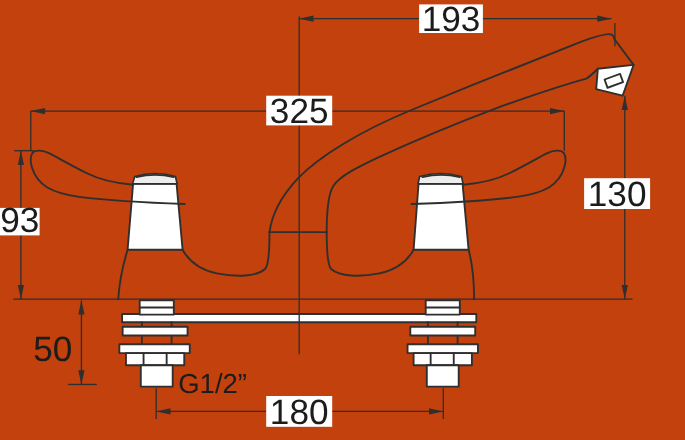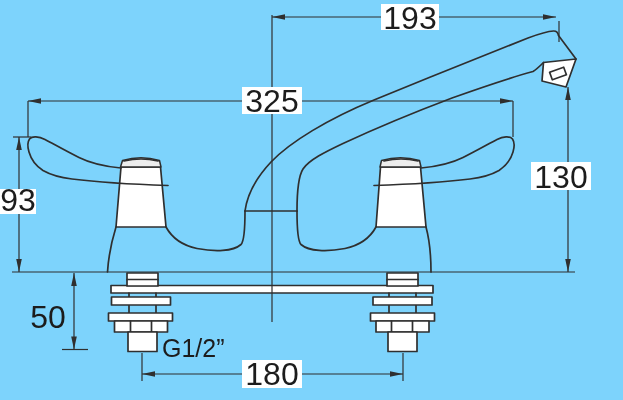--- a/index.html
+++ b/index.html
@@ -1,16 +1,16 @@
 <!DOCTYPE html>
 <html><head>
 <meta charset="utf-8">
 <style>
   html,body{margin:0;padding:0;background:#ffffff;}
-  .stage{position:relative;width:623px;height:400px;background:#7dd3fc;overflow:hidden;
+  .stage{position:relative;width:623px;height:400px;background:#c2410c;overflow:hidden;
          font-family:"Liberation Sans", sans-serif;}
   svg{display:block;}
   .obj{fill:none;stroke:#2f2f2f;stroke-width:1.7;stroke-linecap:round;stroke-linejoin:round;}
   .objfill{fill:#ffffff;stroke:#2f2f2f;stroke-width:1.7;stroke-linejoin:round;}
   .capfill{fill:#ededed;stroke:#2f2f2f;stroke-width:1.5;stroke-linejoin:round;}
   .dim{fill:none;stroke:#2f2f2f;stroke-width:1.2;}
   .arrow{fill:#2f2f2f;stroke:none;}
   .txtbg{fill:#ffffff;stroke:none;}
   .dimtxt{fill:#1c1c1c;font-size:32px;font-family:"Liberation Sans",sans-serif;}
   .threadtxt{fill:#1c1c1c;font-size:25px;font-family:"Liberation Sans",sans-serif;}

